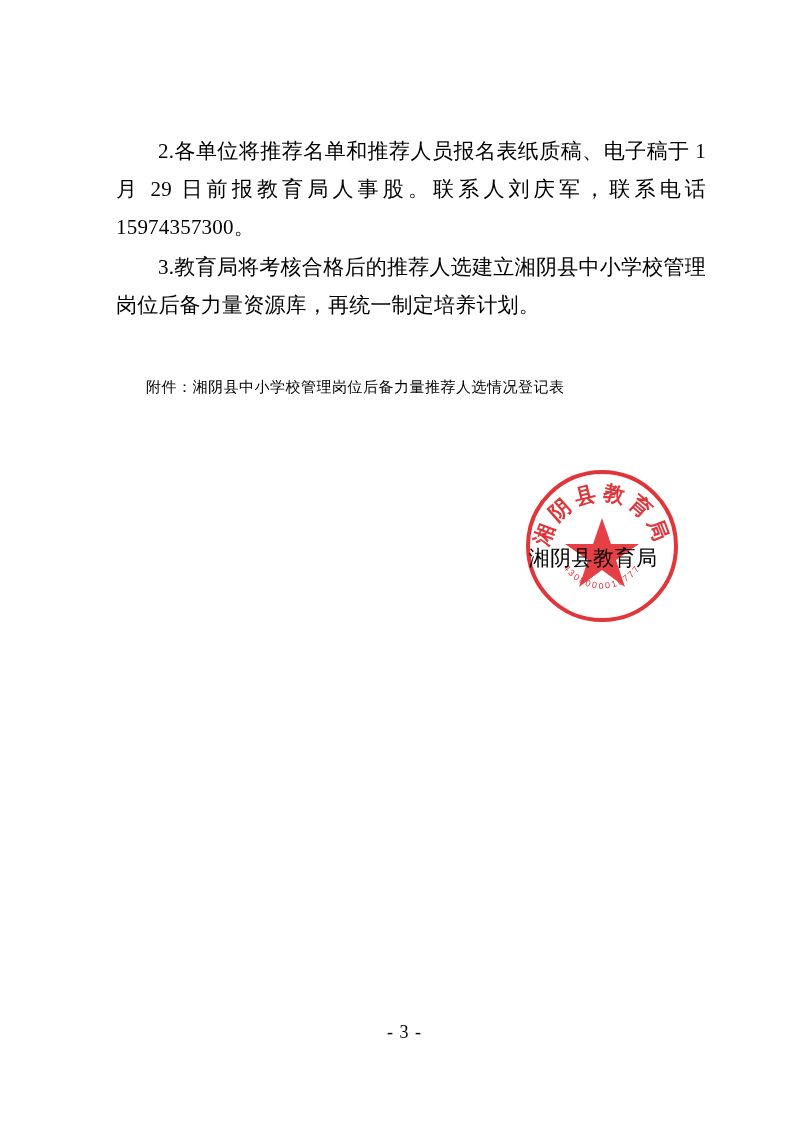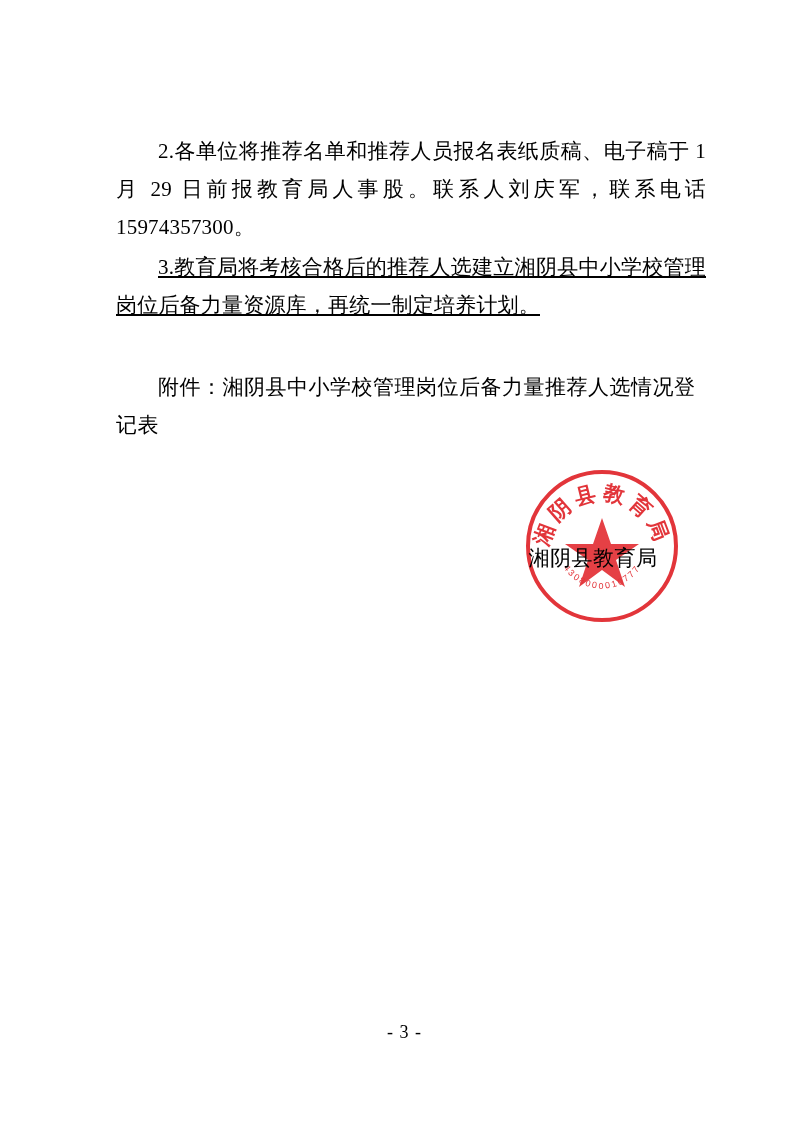--- a/index.html
+++ b/index.html
@@ -32,28 +32,27 @@
     margin: 0 0 0 0;
     font-size: 21px;
     line-height: 38px;
     text-align: justify;
     text-justify: inter-ideograph;
     text-indent: 2em;
     letter-spacing: 0.2px;
   }
   p.para.spaced {
     margin-top: 2px;
-    text-decoration: underline;
   }
   .attach-block {
     margin-top: 44px;
   }
   p.attach {
     margin: 0;
-    font-size: 21px;
+    font-size: 15px;
     line-height: 38px;
     text-indent: 2em;
     letter-spacing: 0.5px;
   }
   
   .sign-block {
     position: absolute;
     left: 470px;
     top: 470px;
     width: 230px;

